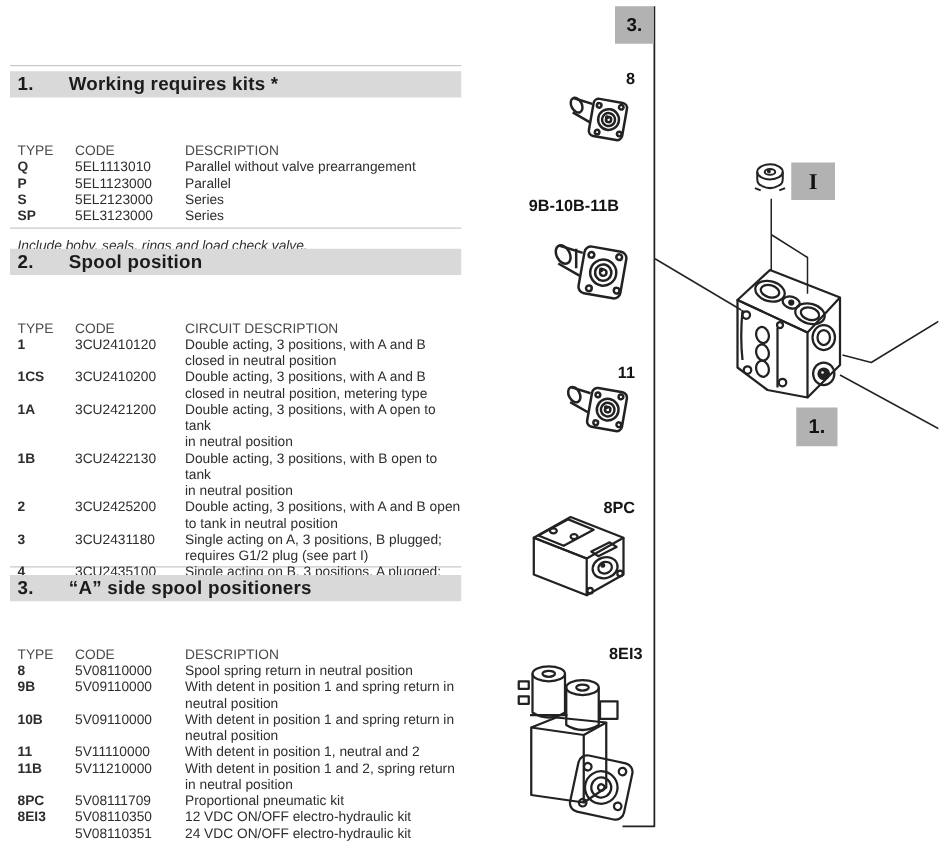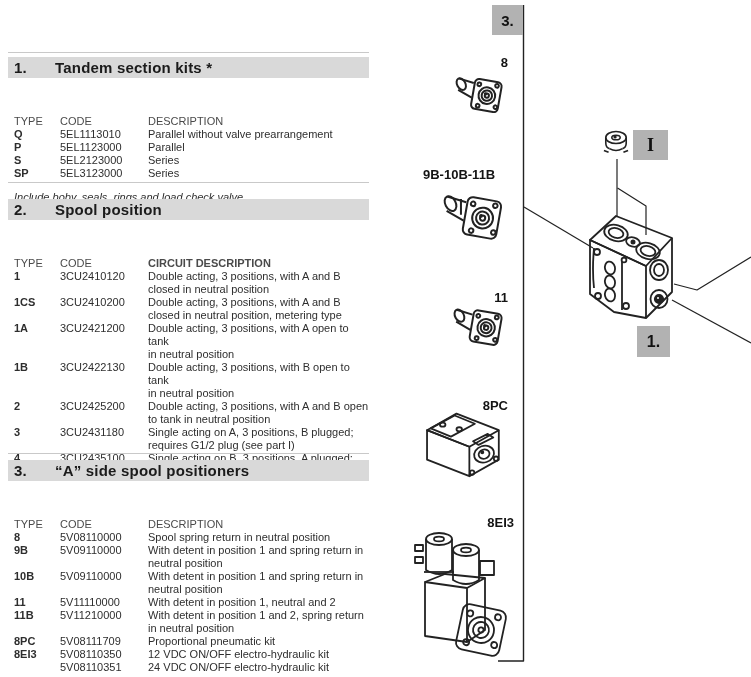--- a/index.html
+++ b/index.html
@@ -37,21 +37,21 @@
 
 <div id="page">
 
   <div class="rule" style="top:52px"></div>
   <div class="rule" style="top:182px"></div>
   <div class="rule" style="top:453px"></div>
 
   <div class="section" style="top:57px">
     <div class="sec-bar">
       <span class="sec-num">1.</span>
-      <span>Tandem section kits *</span>
+      <span>Working requires kits *</span>
     </div>
     <div class="table">
         <div class="trow thead">
           <div class="cell c0 hc" style="font-weight: normal;">TYPE</div>
           <div class="cell c1 hc" style="font-weight: normal;">CODE</div>
           <div class="cell c2 hc" style="font-weight: normal;">DESCRIPTION</div>
         </div>
         <div class="trow">
           <div class="cell c0">Q</div>
           <div class="cell c1">5EL1113010</div>
@@ -86,21 +86,21 @@
 
   <div class="section" style="top:199px">
     <div class="sec-bar">
       <span class="sec-num">2.</span>
       <span>Spool position</span>
     </div>
     <div class="table">
         <div class="trow thead">
           <div class="cell c0 hc" style="font-weight: normal;">TYPE</div>
           <div class="cell c1 hc" style="font-weight: normal;">CODE</div>
-          <div class="cell c2 hc" style="font-weight: bold;">CIRCUIT DESCRIPTION</div>
+          <div class="cell c2 hc" style="font-weight: normal;">CIRCUIT DESCRIPTION</div>
         </div>
         <div class="trow">
           <div class="cell c0">1</div>
           <div class="cell c1">3CU2410120</div>
           <div class="cell c2">
             <div>Double acting, 3 positions, with A and B</div>
             <div>closed in neutral position</div>
           </div>
         </div>
         <div class="trow">
@@ -238,21 +238,21 @@
       <path d="M674,284 L697,290 L751,257"></path>
       <path d="M672,300 L751,343"></path>
     </g>
   </svg>
 
   <div class="badge" style="left:492px;top:5px;width:31px;height:30px">3.</div>
   <div class="badge serif" style="left:633px;top:130px;width:35px;height:30px">I</div>
   <div class="badge" style="left:637px;top:326px;width:33px;height:31px;font-size:16px">1.</div>
 
   <div class="fig-label ra" style="left:480px;top:55px;width:28px">8</div>
-  <div class="fig-label" style="left:423px;top:167px">9B-10B-11B</div>
+  <div class="fig-label" style="left:423px;top:157px">9B-10B-11B</div>
   <div class="fig-label ra" style="left:480px;top:290px;width:28px">11</div>
   <div class="fig-label ra" style="left:470px;top:398px;width:38px">8PC</div>
   <div class="fig-label ra" style="left:470px;top:515px;width:44px">8EI3</div>
 
   <svg class="art" style="left:454px;top:69px;width:52px;height:50px" viewBox="0 0 100 92">
     <g fill="none" stroke="#222" stroke-width="2" stroke-linejoin="round">
       <ellipse cx="14" cy="27" rx="8" ry="12" transform="rotate(-28 14 27)"></ellipse>
       <path d="M9,16 L38,25 M8,38 L34,53"></path>
       <g transform="rotate(10 62 50)">
         <rect x="36" y="20" width="52" height="58" rx="8"></rect>

